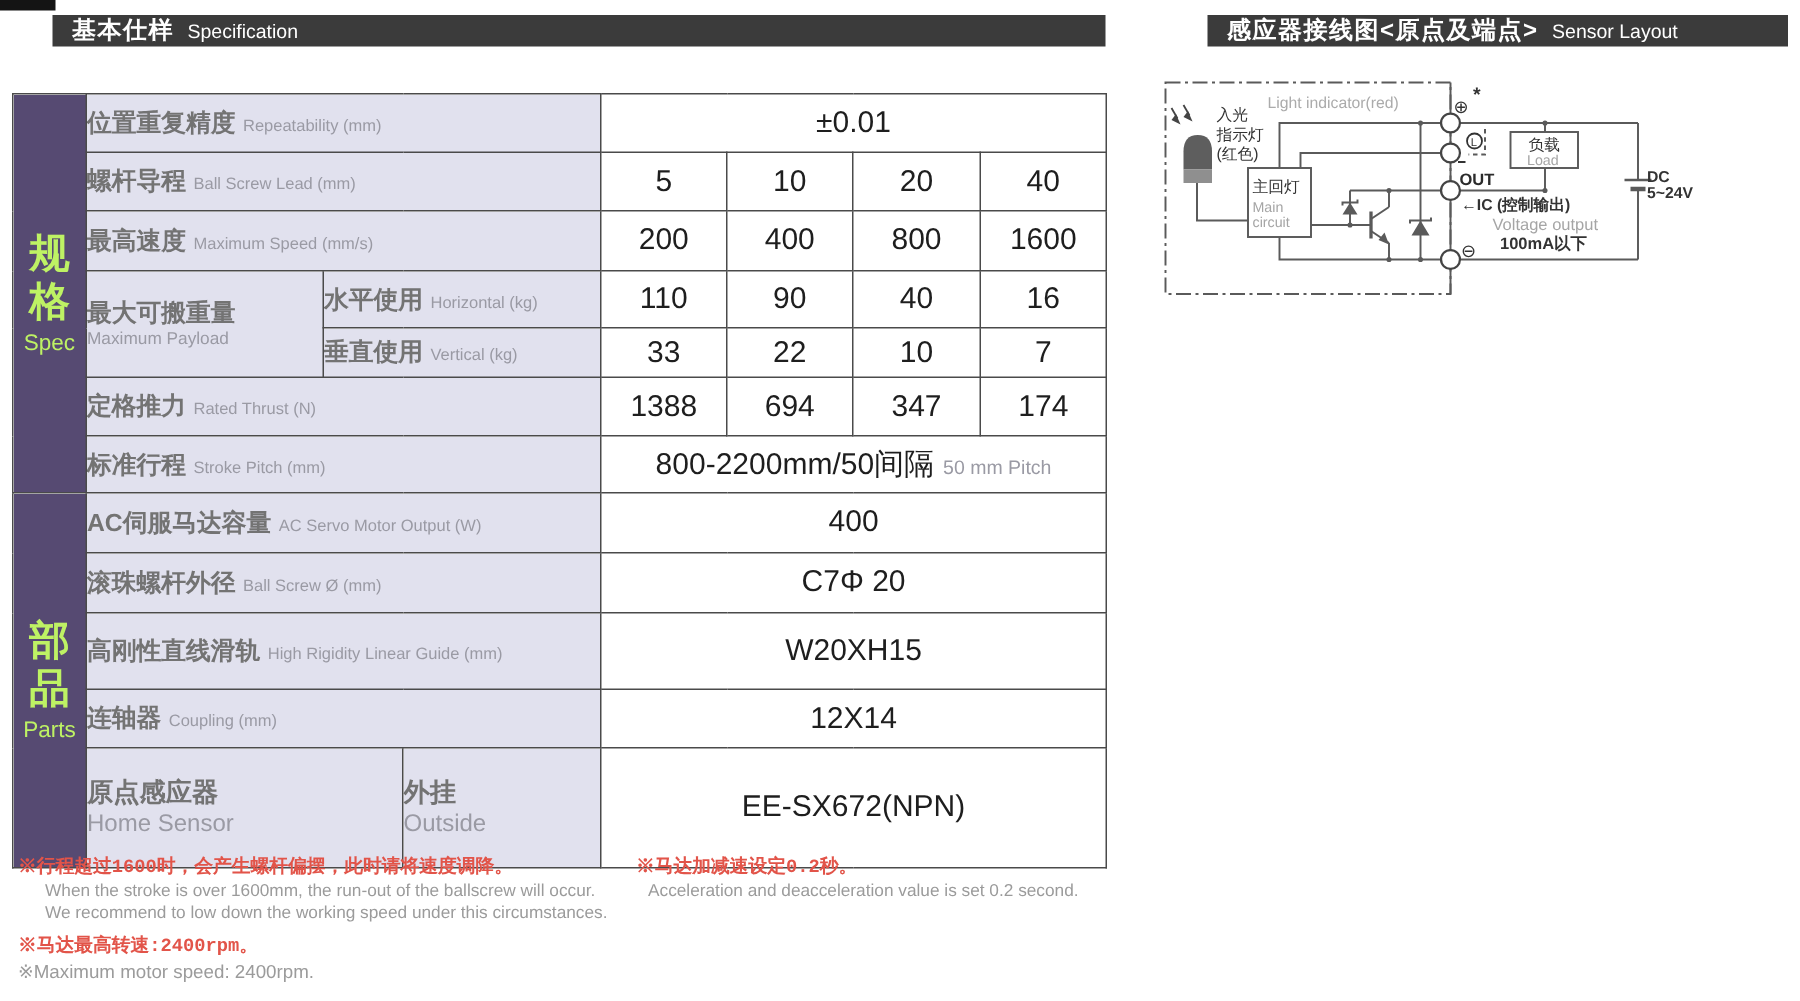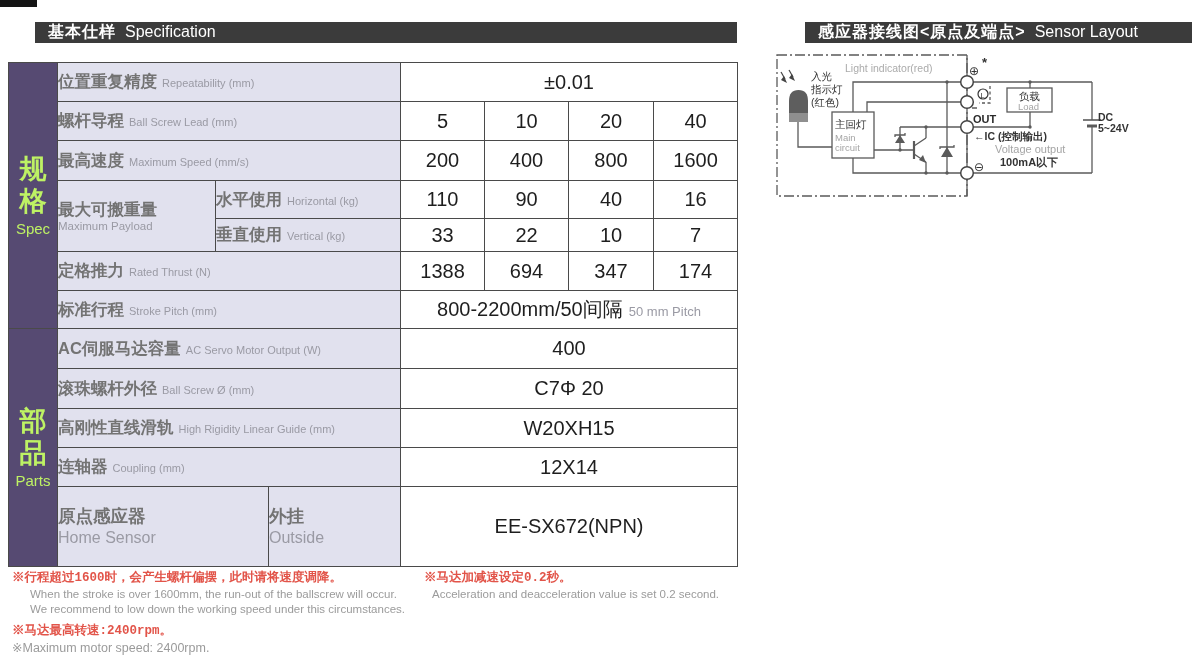--- a/index.html
+++ b/index.html
@@ -3,27 +3,27 @@
 <meta charset="utf-8">
 <style>
   html,body{margin:0;padding:0;background:#fff;}
   .page{position:relative;width:1200px;height:667px;background:#fff;overflow:hidden;
         font-family:"Liberation Sans","DejaVu Sans",sans-serif;color:#222;}
 
   
   .remnant{position:absolute;left:0;top:0;width:37px;height:7px;background:#141414;}
 
   
-  .hdr{position:absolute;top:10px;height:44px;display:flex;align-items:center;}
+  .hdr{position:absolute;top:10px;height:44px;display:flex;align-items:flex-start;}
   .hdr .edge{width:10px;background:#241f2d;}
   .hdr .sq{width:25px;background:#564a72;}
   .hdr .bar{flex:1;background:#3b3b3b;color:#fff;display:flex;align-items:center;
             padding-left:13px;gap:9px;white-space:nowrap;}
   .hdr .zh{font-size:16px;font-weight:bold;letter-spacing:1px;}
-  .hdr .en{font-size:16px;}
+  .hdr .en{font-size:13px;}
   .hdr-left{left:0;width:737px;}
   .hdr-right{left:770px;width:422px;}
 
   
   table.spec{position:absolute;left:8px;top:62px;width:729px;border-collapse:collapse;
              table-layout:fixed;}
   table.spec td{border:1.5px solid #4a4a4a;padding:0;vertical-align:middle;overflow:hidden;}
   td.side{background:#564a72;color:#bef264;text-align:center;}
   .side-zh{font-size:27px;font-weight:bold;line-height:1.18;width:30px;margin:0 auto;
            word-break:break-all;}
@@ -166,21 +166,21 @@
         <span class="zh">AC伺服马达容量</span><span class="en">AC Servo Motor Output (W)</span>
       </td>
       <td class="val" colspan="4">400</td>
     </tr>
     <tr style="height:40px">
       <td class="lbl" colspan="3">
         <span class="zh">滚珠螺杆外径</span><span class="en">Ball Screw Ø (mm)</span>
       </td>
       <td class="val" colspan="4">C7Φ 20</td>
     </tr>
-    <tr style="height:39px">
+    <tr style="height:51px">
       <td class="lbl" colspan="3">
         <span class="zh">高刚性直线滑轨</span><span class="en">High Rigidity Linear Guide (mm)</span>
       </td>
       <td class="val" colspan="4">W20XH15</td>
     </tr>
     <tr style="height:39px">
       <td class="lbl" colspan="3">
         <span class="zh">连轴器</span><span class="en">Coupling (mm)</span>
       </td>
       <td class="val" colspan="4">12X14</td>

